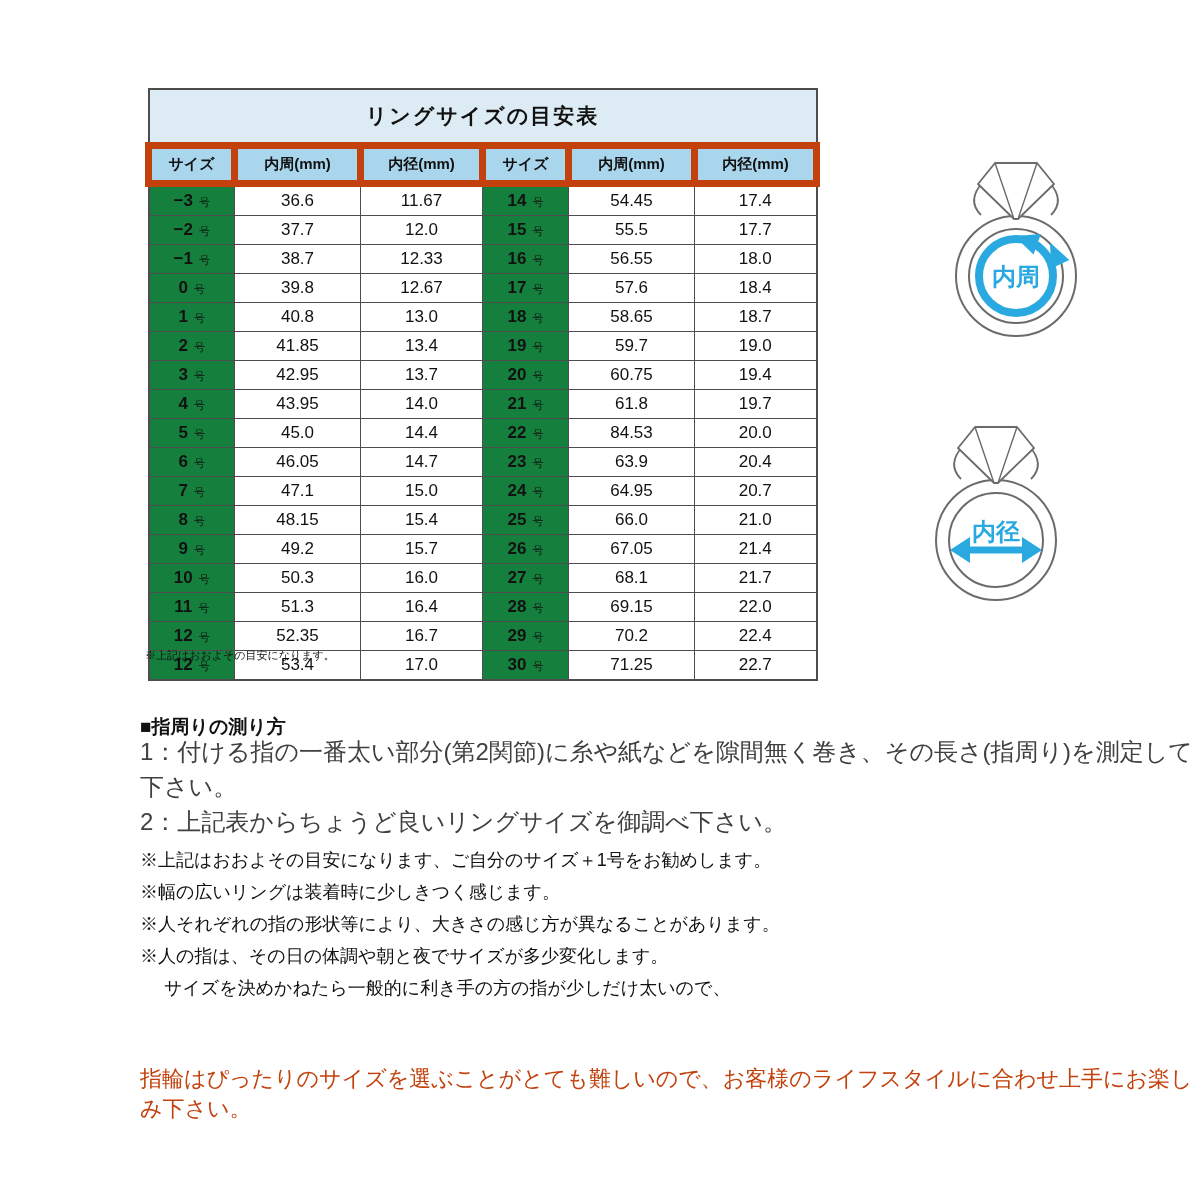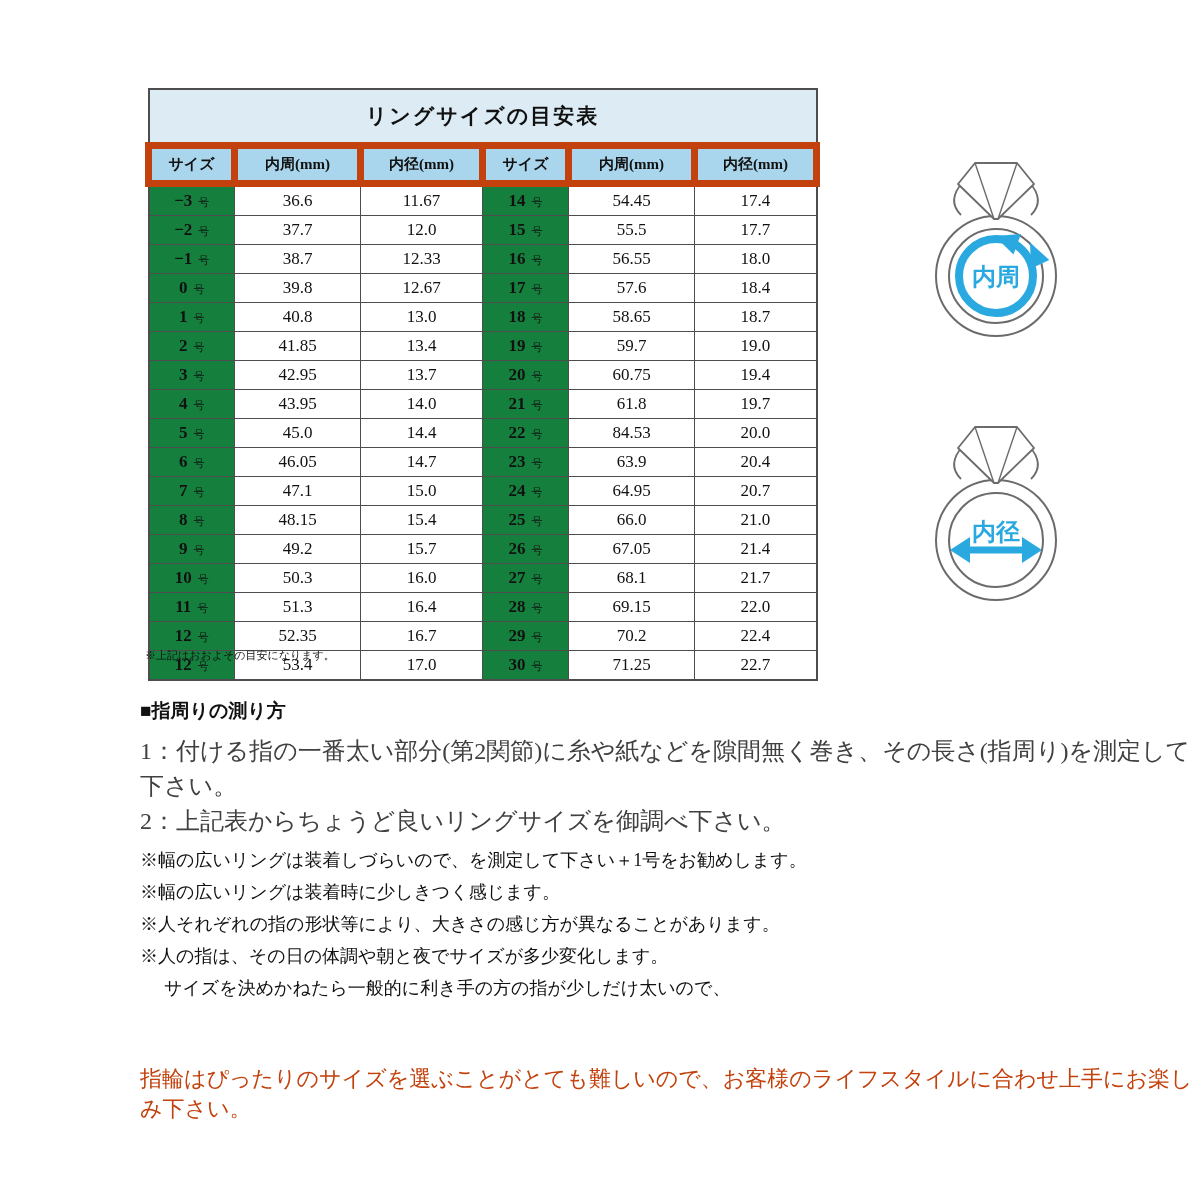--- a/index.html
+++ b/index.html
@@ -1,18 +1,18 @@
 <!DOCTYPE html>
 <html><head>
 <meta charset="utf-8">
 <style>
   html,body{margin:0;padding:0;background:#fff;}
   .page{
     position:relative;width:1200px;height:1200px;background:#ffffff;overflow:hidden;
-    font-family:Liberation Serif, serif;color:#1a1a1a;
+    font-family:Liberation Sans, sans-serif;color:#1a1a1a;
   }
   
   table.size-table{
     position:absolute;left:145px;top:88px;
     border-collapse:collapse;table-layout:fixed;
     border:2px solid #4d4d4d;
   }
   col.c-size{width:86px;}
   col.c-circ{width:126px;}
   col.c-dia{width:122px;}
@@ -33,25 +33,25 @@
   td.size-cell .num{font-weight:bold;font-size:17px;}
   td.size-cell .suffix{font-size:11px;margin-left:6px;}
   td.value-cell{font-weight:normal;}
   
   .table-note{
     position:absolute;left:145px;top:648px;width:562px;
     text-align:left;font-size:11px;color:#111;
   }
   
   .ring-fig{position:absolute;width:150px;height:190px;}
-  .ring-fig-1{left:921px;top:158px;}
+  .ring-fig-1{left:941px;top:158px;}
   .ring-fig-2{left:921px;top:422px;}
   
   .section-heading{
-    position:absolute;left:140px;top:698px;
+    position:absolute;left:140px;top:714px;
     font-size:19px;font-weight:bold;color:#111;
   }
   .steps{position:absolute;left:140px;top:734px;font-size:24px;line-height:35px;color:#404040;}
   .notes{position:absolute;left:140px;top:844px;font-size:18px;line-height:32px;color:#111;}
   .note-line.indent{padding-left:24px;}
   .footer-line{position:absolute;left:140px;top:1064px;font-size:22px;color:#c2410c;}
 </style>
 </head>
 <body>
 
@@ -262,21 +262,21 @@
       <text x="75" y="118" text-anchor="middle" font-size="24" font-weight="bold" fill="#29a9e0">内径</text>
     </svg>
   </div>
 
   <div class="section-heading">■指周りの測り方</div>
   <div class="steps">
       <div class="step-line">1：付ける指の一番太い部分(第2関節)に糸や紙などを隙間無く巻き、その長さ(指周り)を測定して下さい。</div>
       <div class="step-line">2：上記表からちょうど良いリングサイズを御調べ下さい。</div>
     </div>
   <div class="notes">
-      <div class="note-line">※幅の広いリングは装着しづらいので、を測定して下さい＋1号をお勧めします。</div>
+      <div class="note-line">※上記はおおよその目安になります、ご自分のサイズ＋1号をお勧めします。</div>
       <div class="note-line">※幅の広いリングは装着時に少しきつく感じます。</div>
       <div class="note-line">※人それぞれの指の形状等により、大きさの感じ方が異なることがあります。</div>
       <div class="note-line">※人の指は、その日の体調や朝と夜でサイズが多少変化します。</div>
       <div class="note-line indent">サイズを決めかねたら一般的に利き手の方の指が少しだけ太いので、</div>
     </div>
   <div class="footer-line">指輪はぴったりのサイズを選ぶことがとても難しいので、お客様のライフスタイルに合わせ上手にお楽しみ下さい。</div>
 
 </div>
 
 </body></html>

